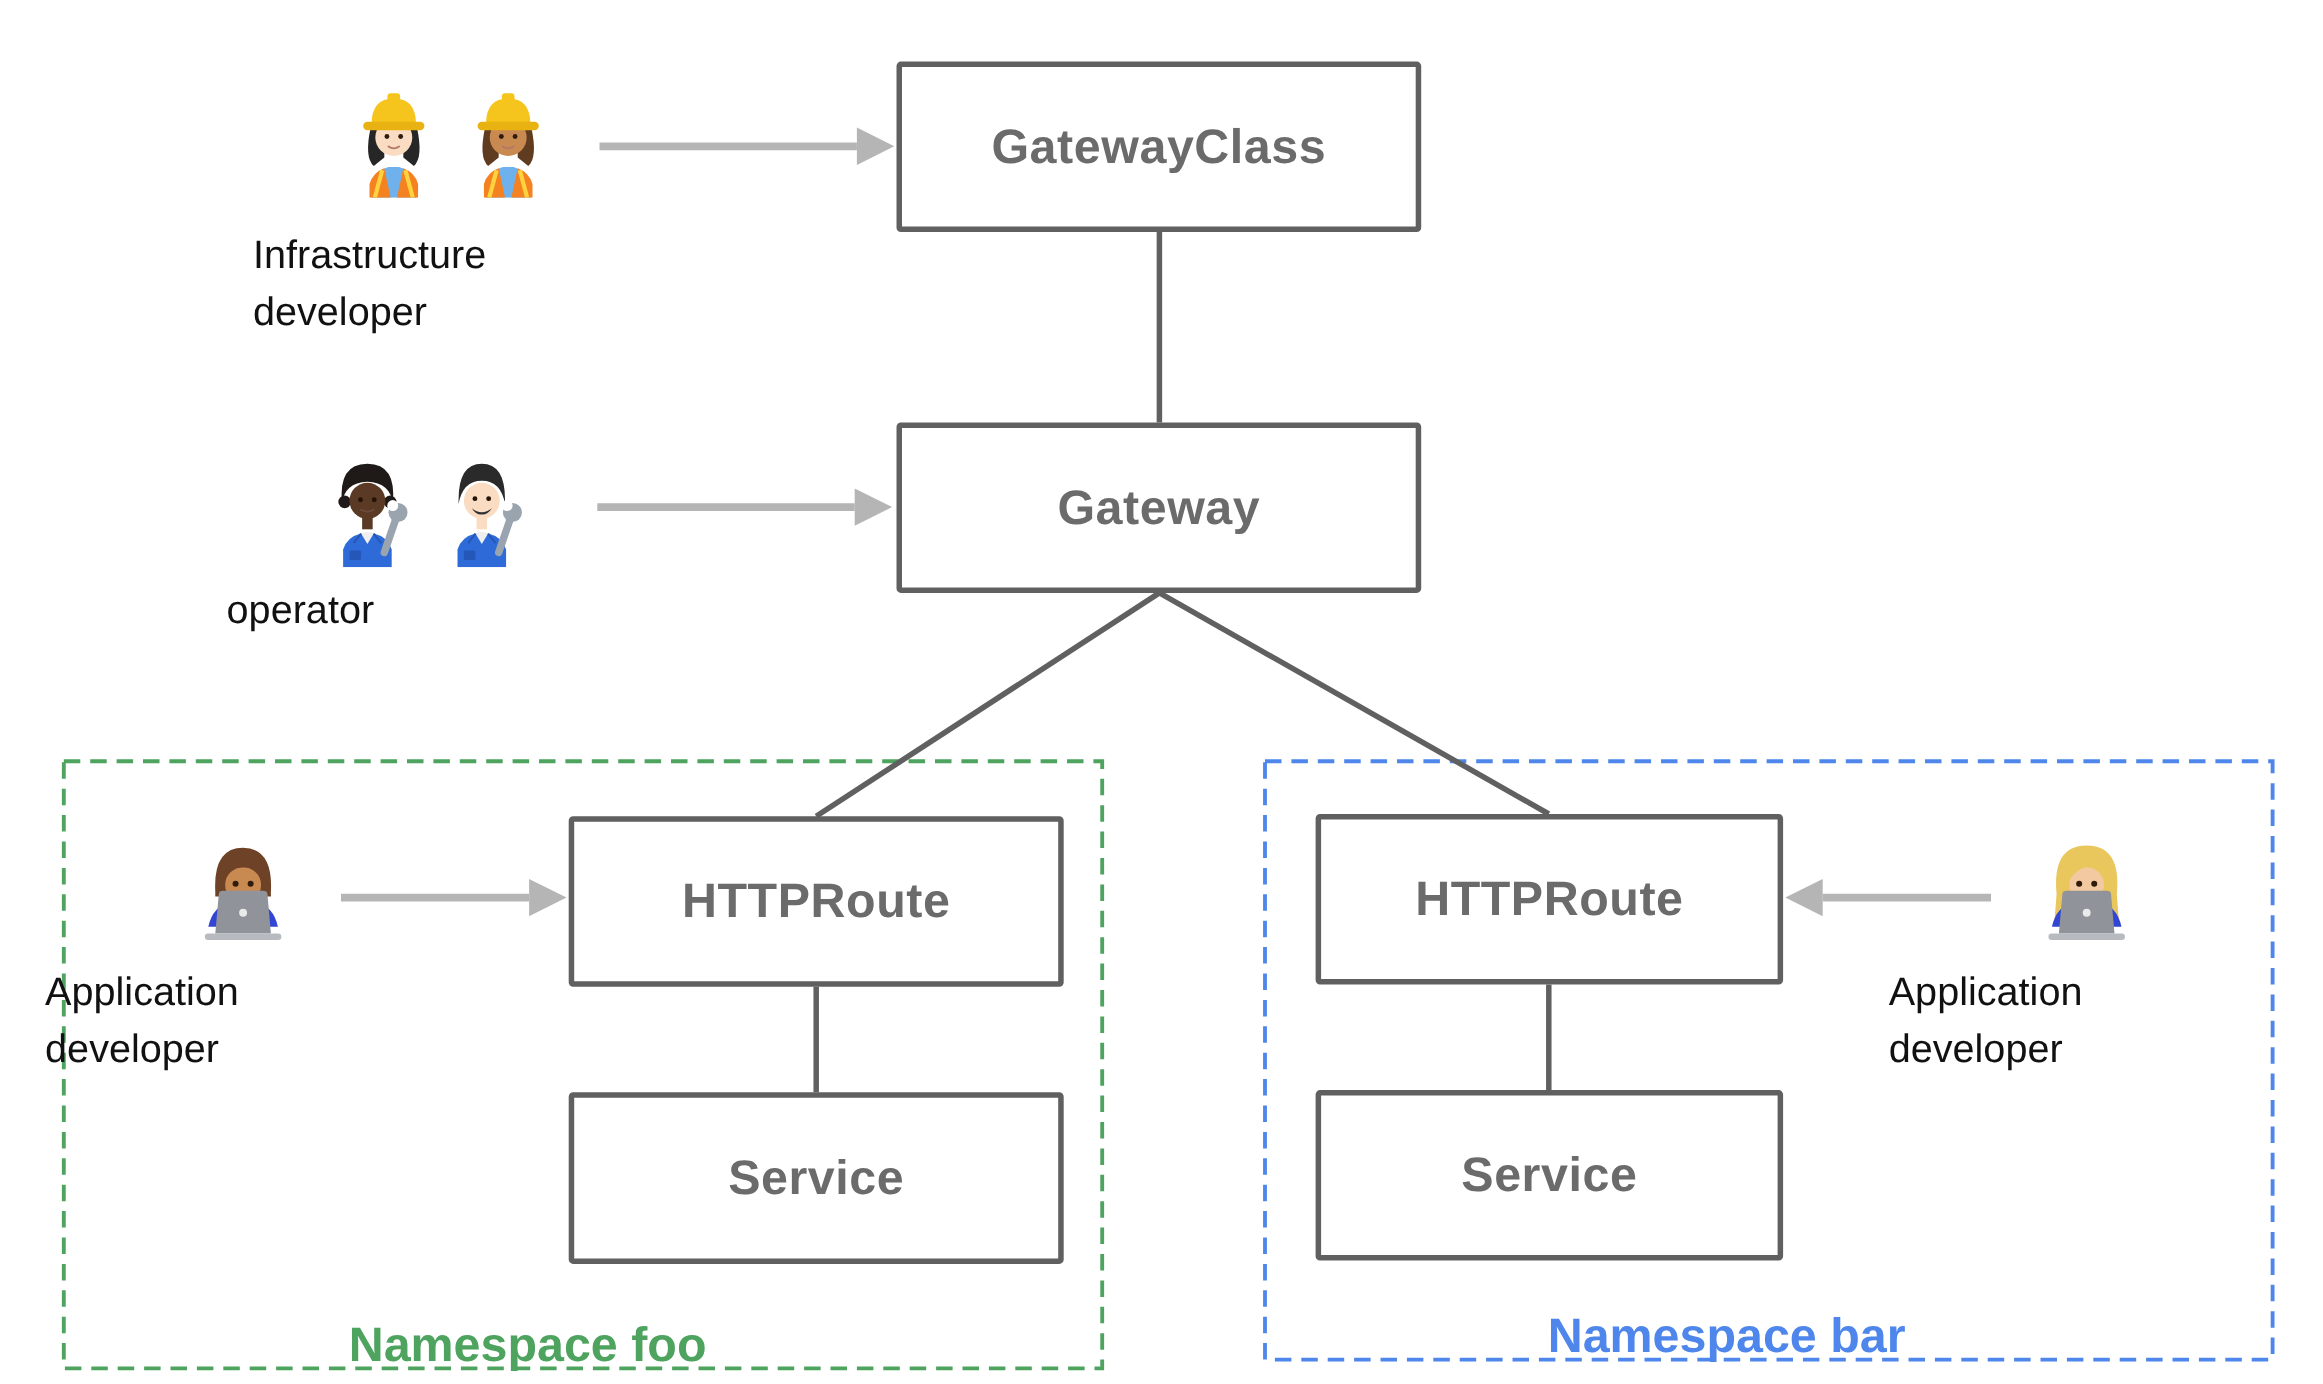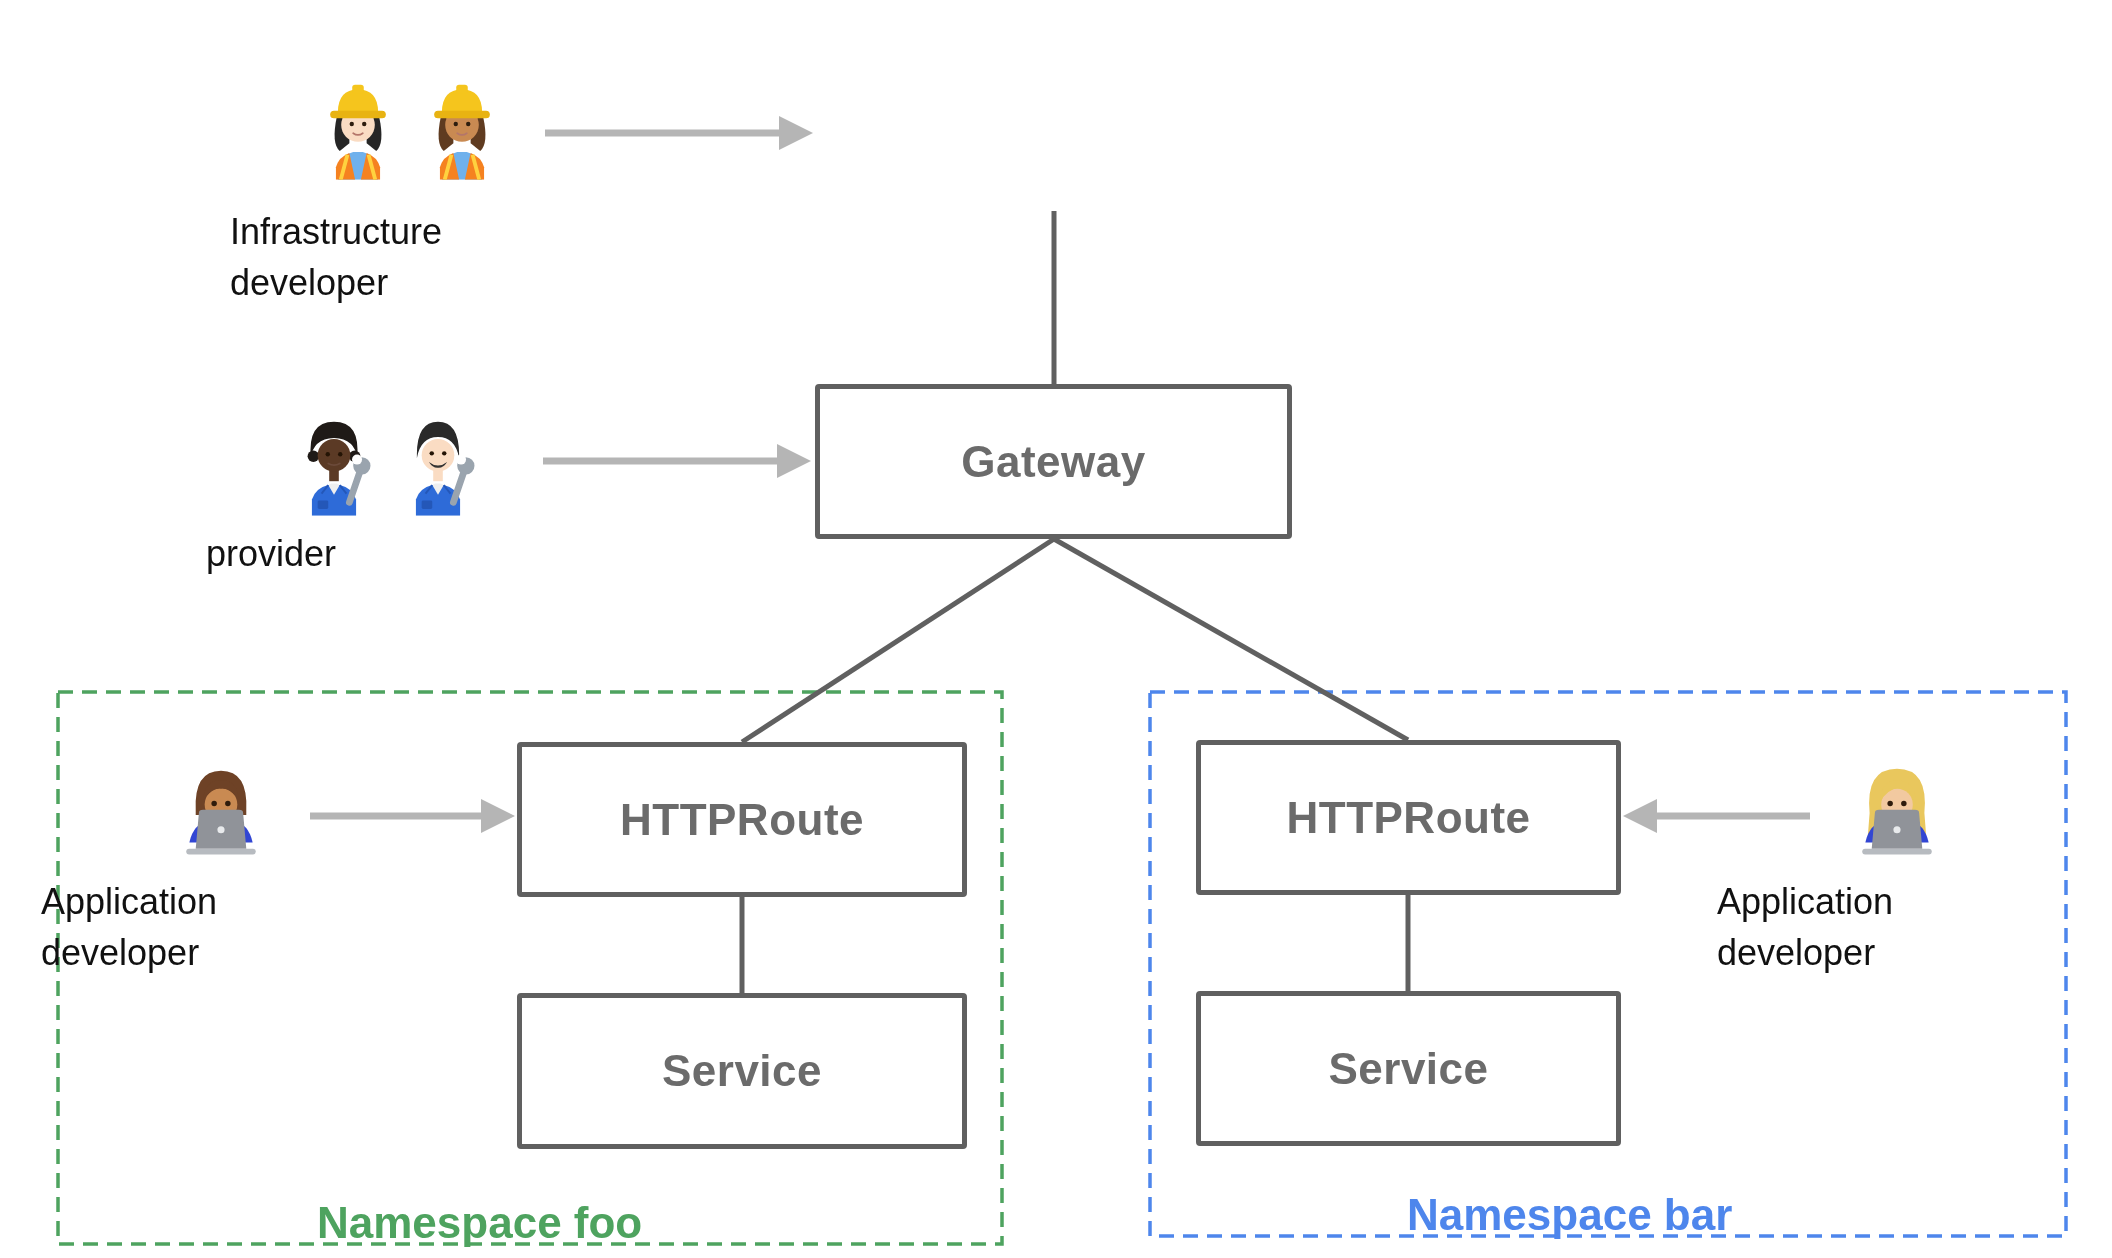--- a/index.html
+++ b/index.html
@@ -163,20 +163,23 @@
     <g>
       <line class="arrow-shaft" x1="310" y1="816" x2="481" y2="816"></line>
       <polygon class="arrow-head" points="481,799 515,816 481,833"></polygon>
     </g>
     <g>
       <line class="arrow-shaft" x1="1810" y1="816" x2="1657" y2="816"></line>
       <polygon class="arrow-head" points="1657,799 1623,816 1657,833"></polygon>
     </g>
   </svg>
 
+  <div class="node n-gatewayclass">
+    <span class="node-label">GatewayClass</span>
+  </div>
   <div class="node n-gateway">
     <span class="node-label">Gateway</span>
   </div>
   <div class="node n-httproute-foo">
     <span class="node-label">HTTPRoute</span>
   </div>
   <div class="node n-service-foo">
     <span class="node-label">Service</span>
   </div>
   <div class="node n-httproute-bar">
@@ -201,21 +204,21 @@
 
   <div class="persona-icons p-cluster">
     <svg class="persona-icon" width="96" height="116" viewBox="0 0 100 112" style="--skin:#5B3A25;--hair:#1F1A17;">
         <use href="#sym-mech"></use>
       </svg>
     <svg class="persona-icon" width="96" height="116" viewBox="0 0 100 112" style="--skin:#FADCC3;--hair:#2A2A2A;">
         <use href="#sym-mech-mustache"></use>
       </svg>
   </div>
   <div class="persona-label l-cluster">
-    <span>provider</span>
+    <span>operator</span>
   </div>
 
   <div class="persona-icons p-dev-foo">
     <svg class="persona-icon" width="108" height="118" viewBox="0 0 100 112" style="--skin:#C98A52;--hair:#6E4226;">
         <use href="#sym-tech-m"></use>
       </svg>
   </div>
   <div class="persona-label l-dev-foo">
     <span>Application</span>
     <span>developer</span>

